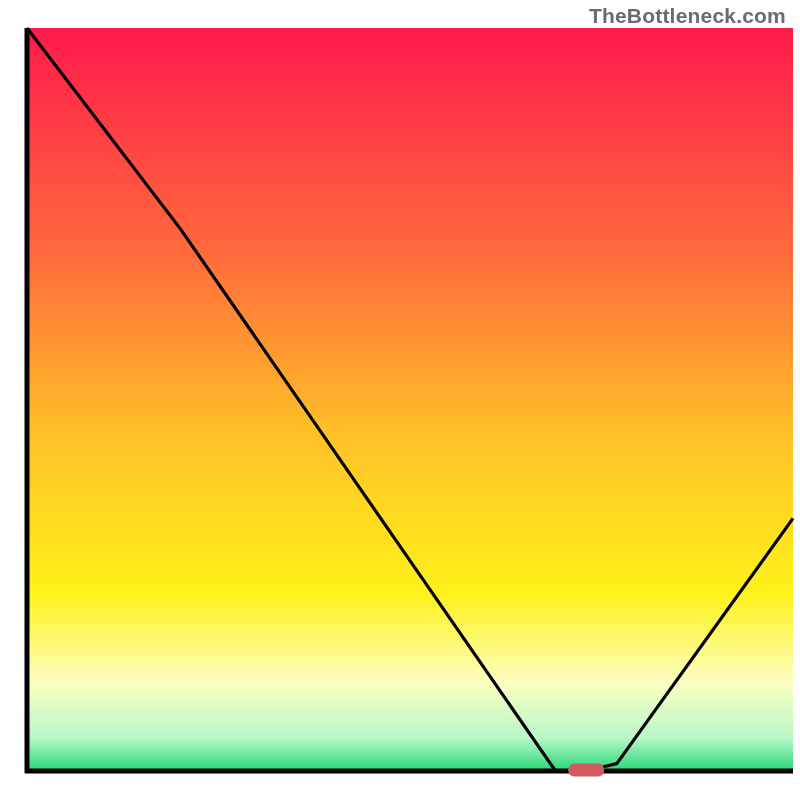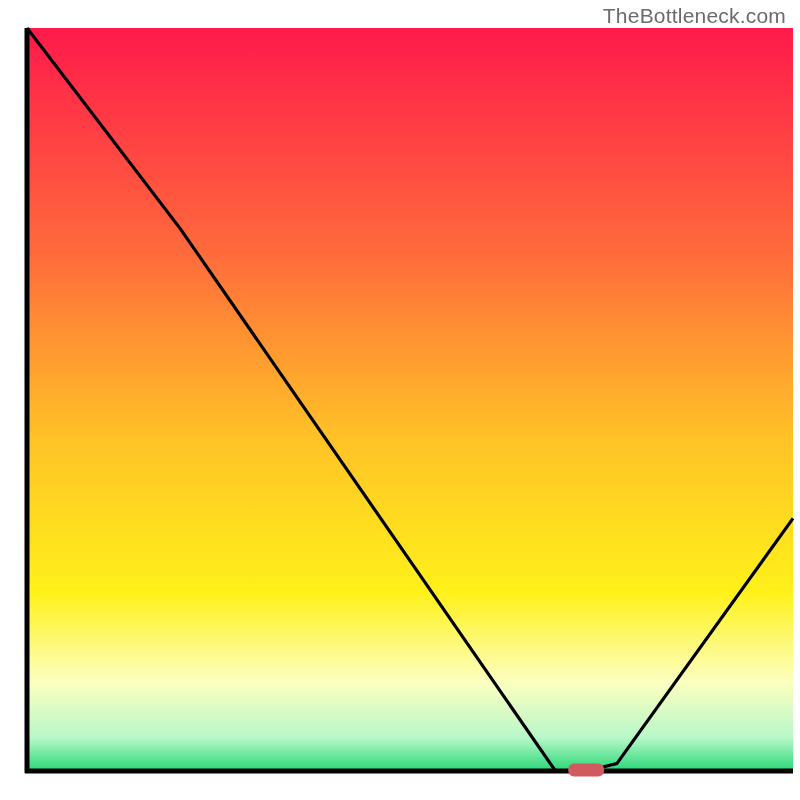--- a/index.html
+++ b/index.html
@@ -16,21 +16,21 @@
     height: 800px;
   }
   svg {
     display: block;
   }
   .attribution {
     position: absolute;
     top: 4px;
     right: 14px;
     font-size: 21px;
-    font-weight: 400;
+    font-weight: 700;
     color: #6b6b6b;
     letter-spacing: 0.2px;
   }
 </style>
 </head>
 <body>
 
 <div class="wrap">
 
   <svg id="chart-svg" width="800" height="800" viewBox="0 0 800 800">

